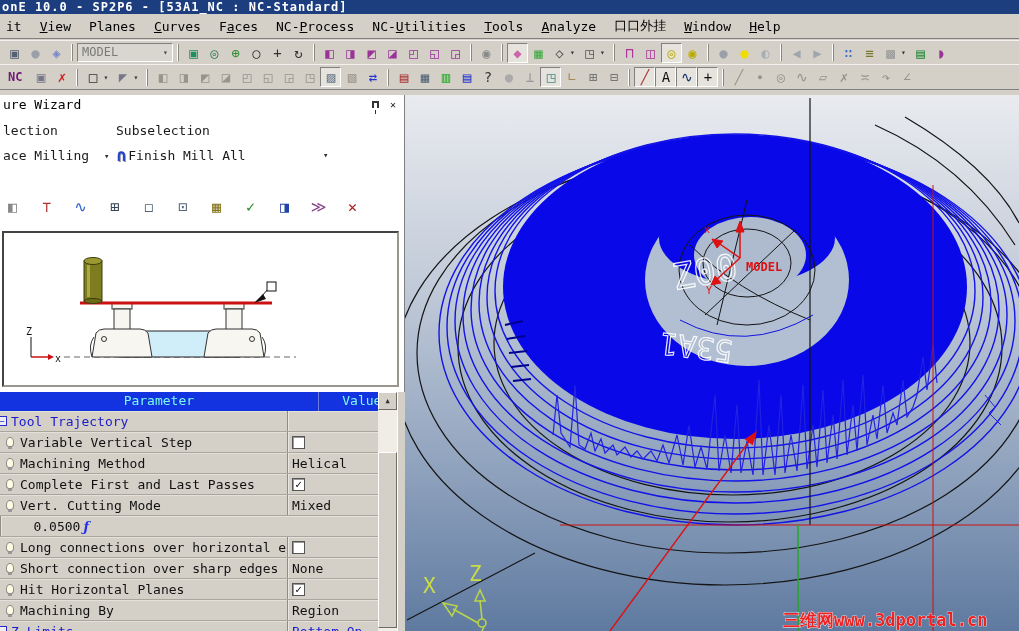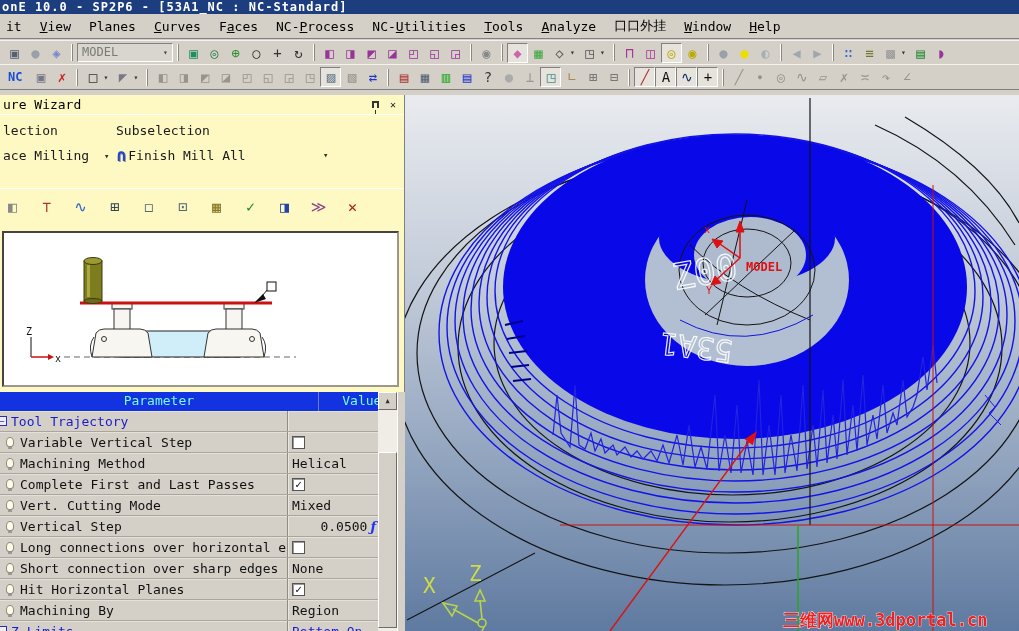--- a/index.html
+++ b/index.html
@@ -25,25 +25,25 @@
   .tbi { display:inline-flex; width:21px; height:20px; align-items:center; justify-content:center;
     font:14px "DejaVu Sans Mono",monospace; flex:0 0 auto; }
   .tbi.pressed { border:1px solid; border-color:#808080 #ffffff #ffffff #808080; background:#e6e3dc; }
   .dd { font-size:8px; color:#333; width:9px; flex:0 0 auto; }
   .grip { width:2px; height:17px; border-left:1px solid #ffffff; border-right:1px solid #8a877f;
     margin:0 4px; flex:0 0 auto; }
   .combo { width:96px; height:19px; border:1px solid; border-color:#808080 #fff #fff #808080;
     background:#d9d6cf; color:#7b7b76; font:12px/17px "DejaVu Sans Mono",monospace;
     padding-left:4px; display:flex; justify-content:space-between; align-items:center; flex:0 0 auto;}
   .combo .dd { color:#444; }
-  .nclabel { color:#1d4ed8; font:bold 12px "DejaVu Sans Mono",monospace; padding:0 8px 0 4px; }
+  .nclabel { color:#701a75; font:bold 12px "DejaVu Sans Mono",monospace; padding:0 8px 0 4px; }
   
   .main { position:absolute; left:0; top:90px; width:1019px; height:541px; background:#d4d0c8; }
   
-  .wizard { position:absolute; left:0; top:5px; width:405px; height:536px; background:#fef9c3;
+  .wizard { position:absolute; left:0; top:5px; width:405px; height:536px; background:#ffffff;
     border-right:1px solid #808080; }
   .wtitle { position:absolute; left:0; top:0; width:100%; height:20px; display:flex;
     align-items:center; font:13px "DejaVu Sans Mono",monospace; color:#000; padding:0 3px;
     border-bottom:1px solid #fff; }
   .wtitle .sp { flex:1; }
   .wbtn { width:16px; height:14px; display:inline-flex; align-items:center; justify-content:center;
     font:10px "DejaVu Sans Mono",monospace; color:#222; margin-left:2px; }
   .pin { width:7px; height:7px; border:2px solid #333; border-bottom:none; position:relative; }
   .pin::after { content:""; position:absolute; left:1px; top:7px; width:1px; height:4px; background:#333; }
   .wlabel { position:absolute; font:13px "DejaVu Sans Mono",monospace; color:#1a1a1a; }
@@ -349,24 +349,20 @@
           <div class="prow">
             <div class="plabel">
               <span class="bulb"></span>
               <span>Vert. Cutting Mode</span>
             </div>
             <div class="pvalue">
               <span>Mixed</span>
             </div>
           </div>
           <div class="prow">
-            <div class="plabel">
-              <span class="bulb"></span>
-              <span>Vertical Step</span>
-            </div>
             <div class="pvalue numcell">
               <span>0.0500</span>
               <span class="fx">ƒ</span>
             </div>
           </div>
           <div class="prow">
             <div class="plabel">
               <span class="bulb"></span>
               <span>Long connections over horizontal e</span>
             </div>

